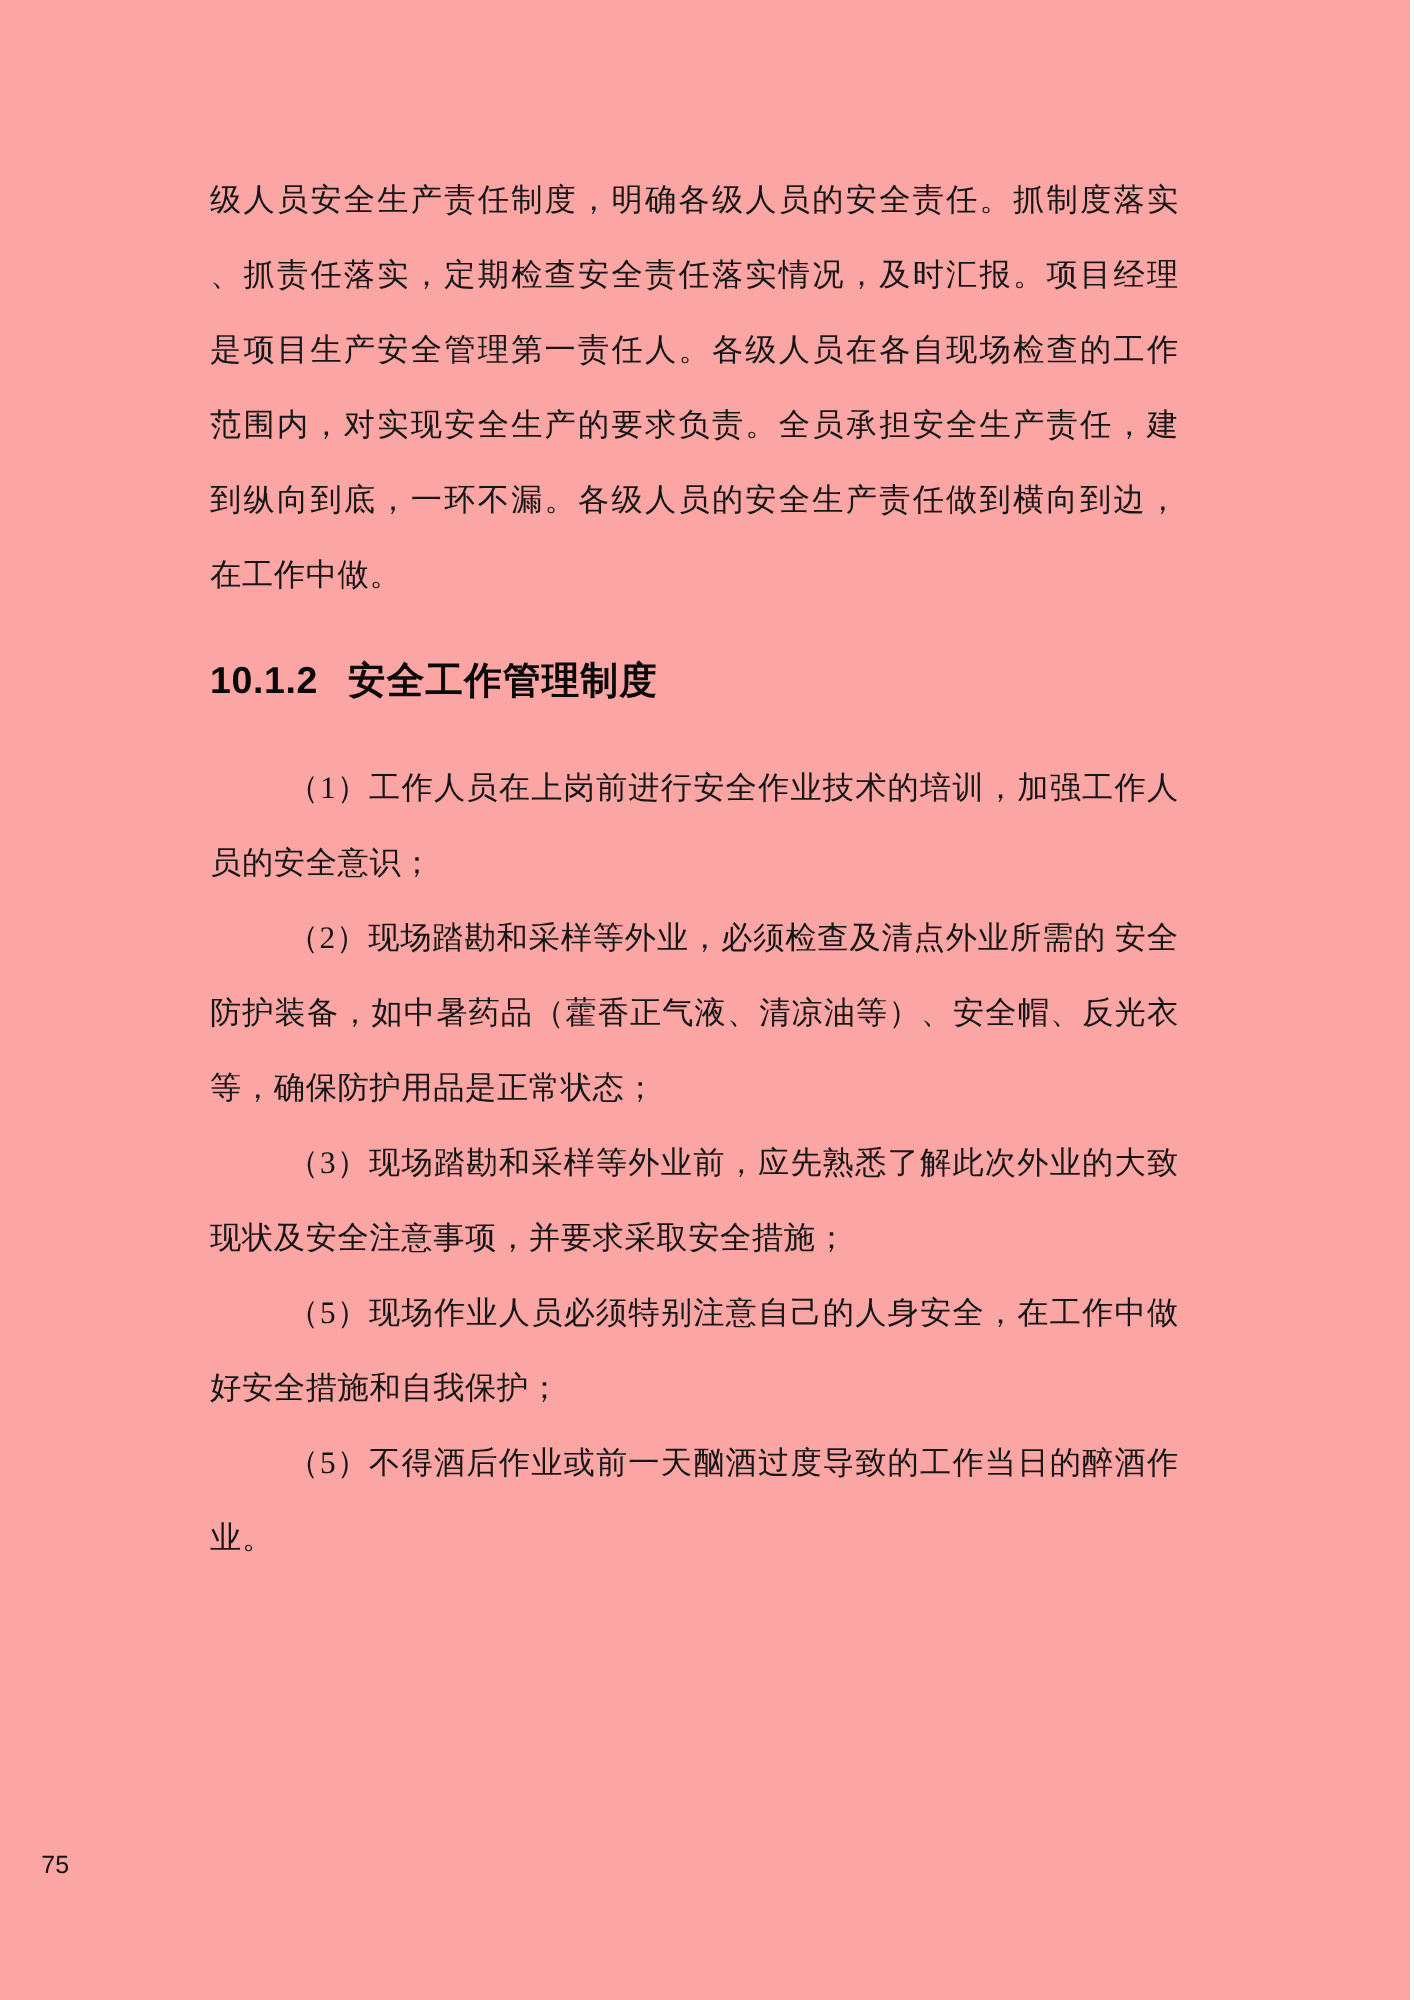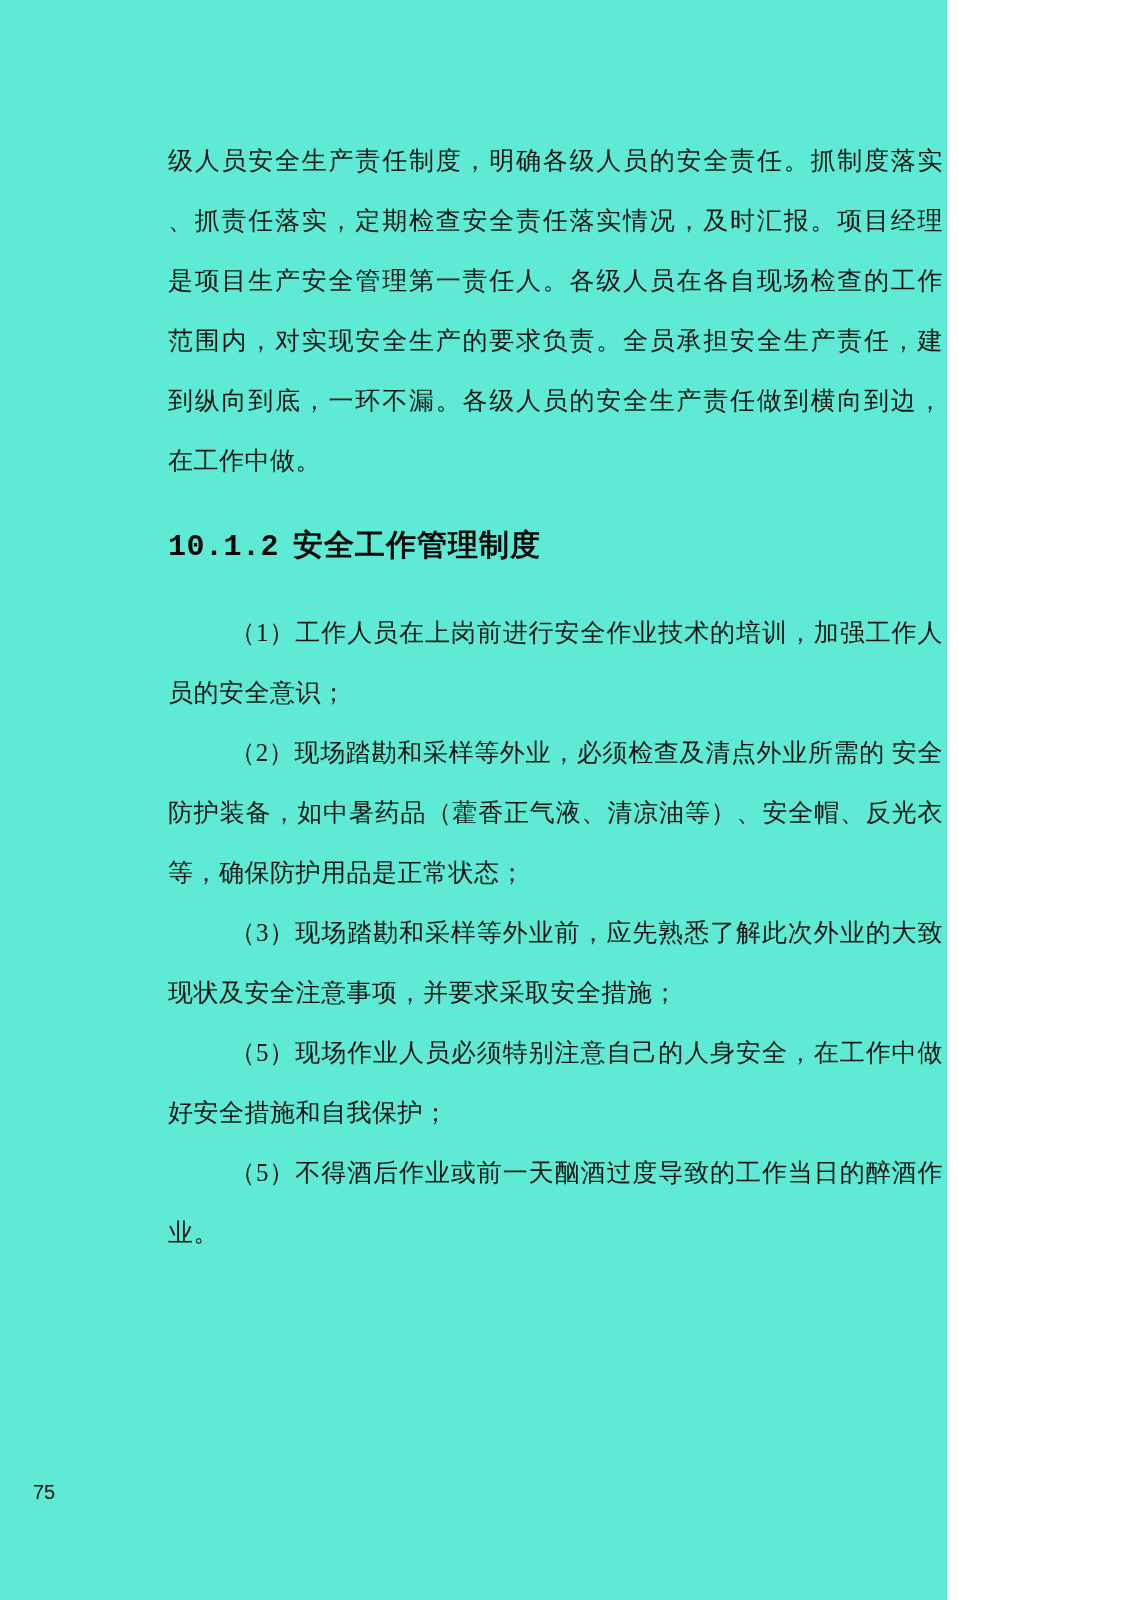--- a/index.html
+++ b/index.html
@@ -2,23 +2,23 @@
 <html lang="zh"><head>
 <meta charset="utf-8">
 <style>
   html, body {
     margin: 0;
     padding: 0;
     background: #ffffff;
   }
   .page {
     position: relative;
-    width: 947px;
+    width: 1128px;
     height: 1600px;
-    background: #5eead4;
+    background: #fca5a5;
     overflow: hidden;
     font-family: "Liberation Serif", "DejaVu Serif", serif;
     color: #161616;
   }
   .content {
     position: absolute;
     top: 0;
     left: 168px;
     width: 775px;
     padding-top: 131px;
@@ -41,23 +41,23 @@
   }
   .heading {
     margin: 24px 0 26px 0;
     font-size: 30px;
     line-height: 60px;
     font-weight: bold;
     color: #0a0a0a;
     white-space: nowrap;
   }
   .heading .hnum {
-    font-family: Liberation Mono, monospace;
+    font-family: Liberation Sans, sans-serif;
     letter-spacing: 0.5px;
-    margin-right: 14px;
+    margin-right: 24px;
   }
   .heading .htitle {
     letter-spacing: 1px;
     text-align: center;
   }
   .footer {
     position: absolute;
     top: 1479px;
     left: 0;
     right: 0;

